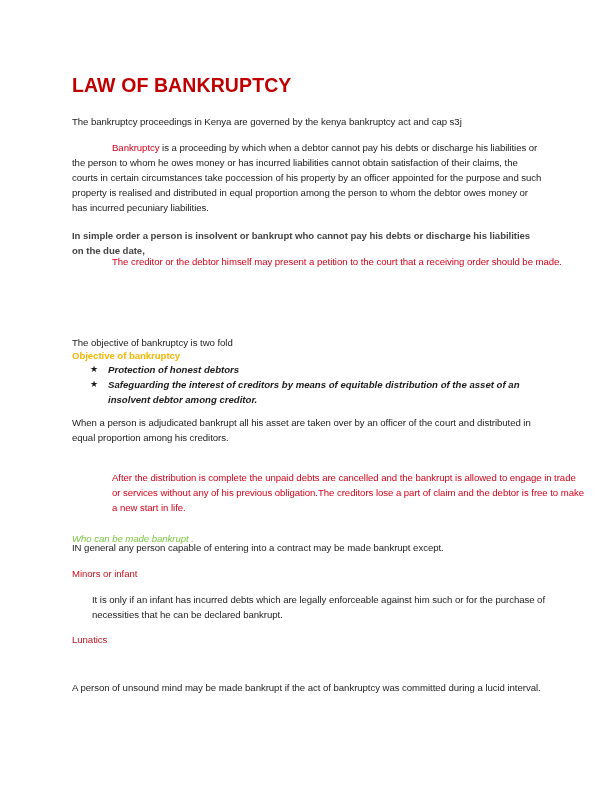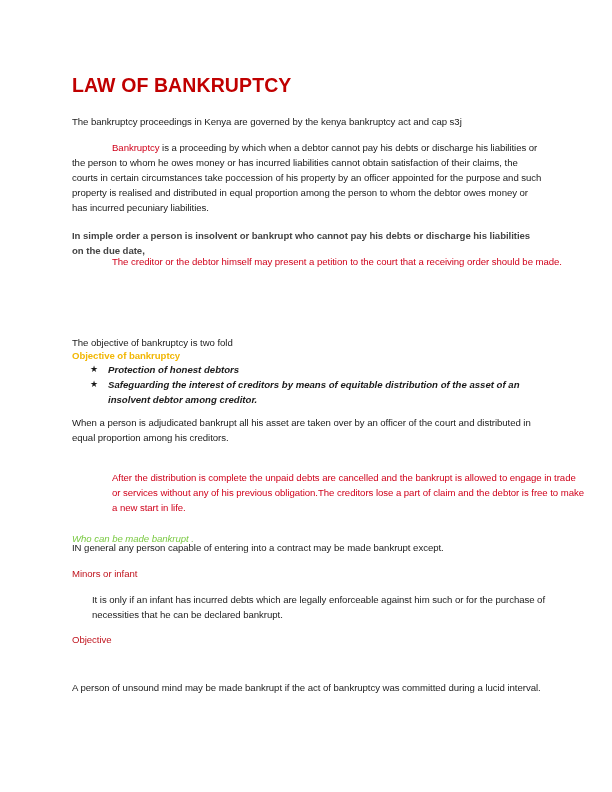--- a/index.html
+++ b/index.html
@@ -111,17 +111,17 @@
   <p class="p bold red" style="top:470px;">After the distribution is complete the unpaid debts are cancelled and the bankrupt is allowed to engage in trade or services without any of his previous obligation.The creditors lose a part of claim and the debtor is free to make a new start in life.</p>
 
   <p class="p green" style="top:514px;margin-top:17px;">Who can be made bankrupt  .</p>
 
   <p class="p normal" style="top:540px;">IN general any person capable of entering into a contract may be made bankrupt except.</p>
 
   <p class="p darkred" style="top:566px;">Minors or infant</p>
 
   <p class="p normal" style="top:592px;margin-left:20px;">It is only if an infant has incurred debts which are legally enforceable against him such or for the purchase of necessities that he can be declared bankrupt.</p>
 
-  <p class="p darkred" style="top:632px;">Objective</p>
+  <p class="p darkred" style="top:632px;">Lunatics</p>
 
   <p class="p normal" style="top:680px;">A person of unsound mind may be made bankrupt if the act of bankruptcy was committed during a lucid interval.</p>
 
 </div>
 
 </body></html>

